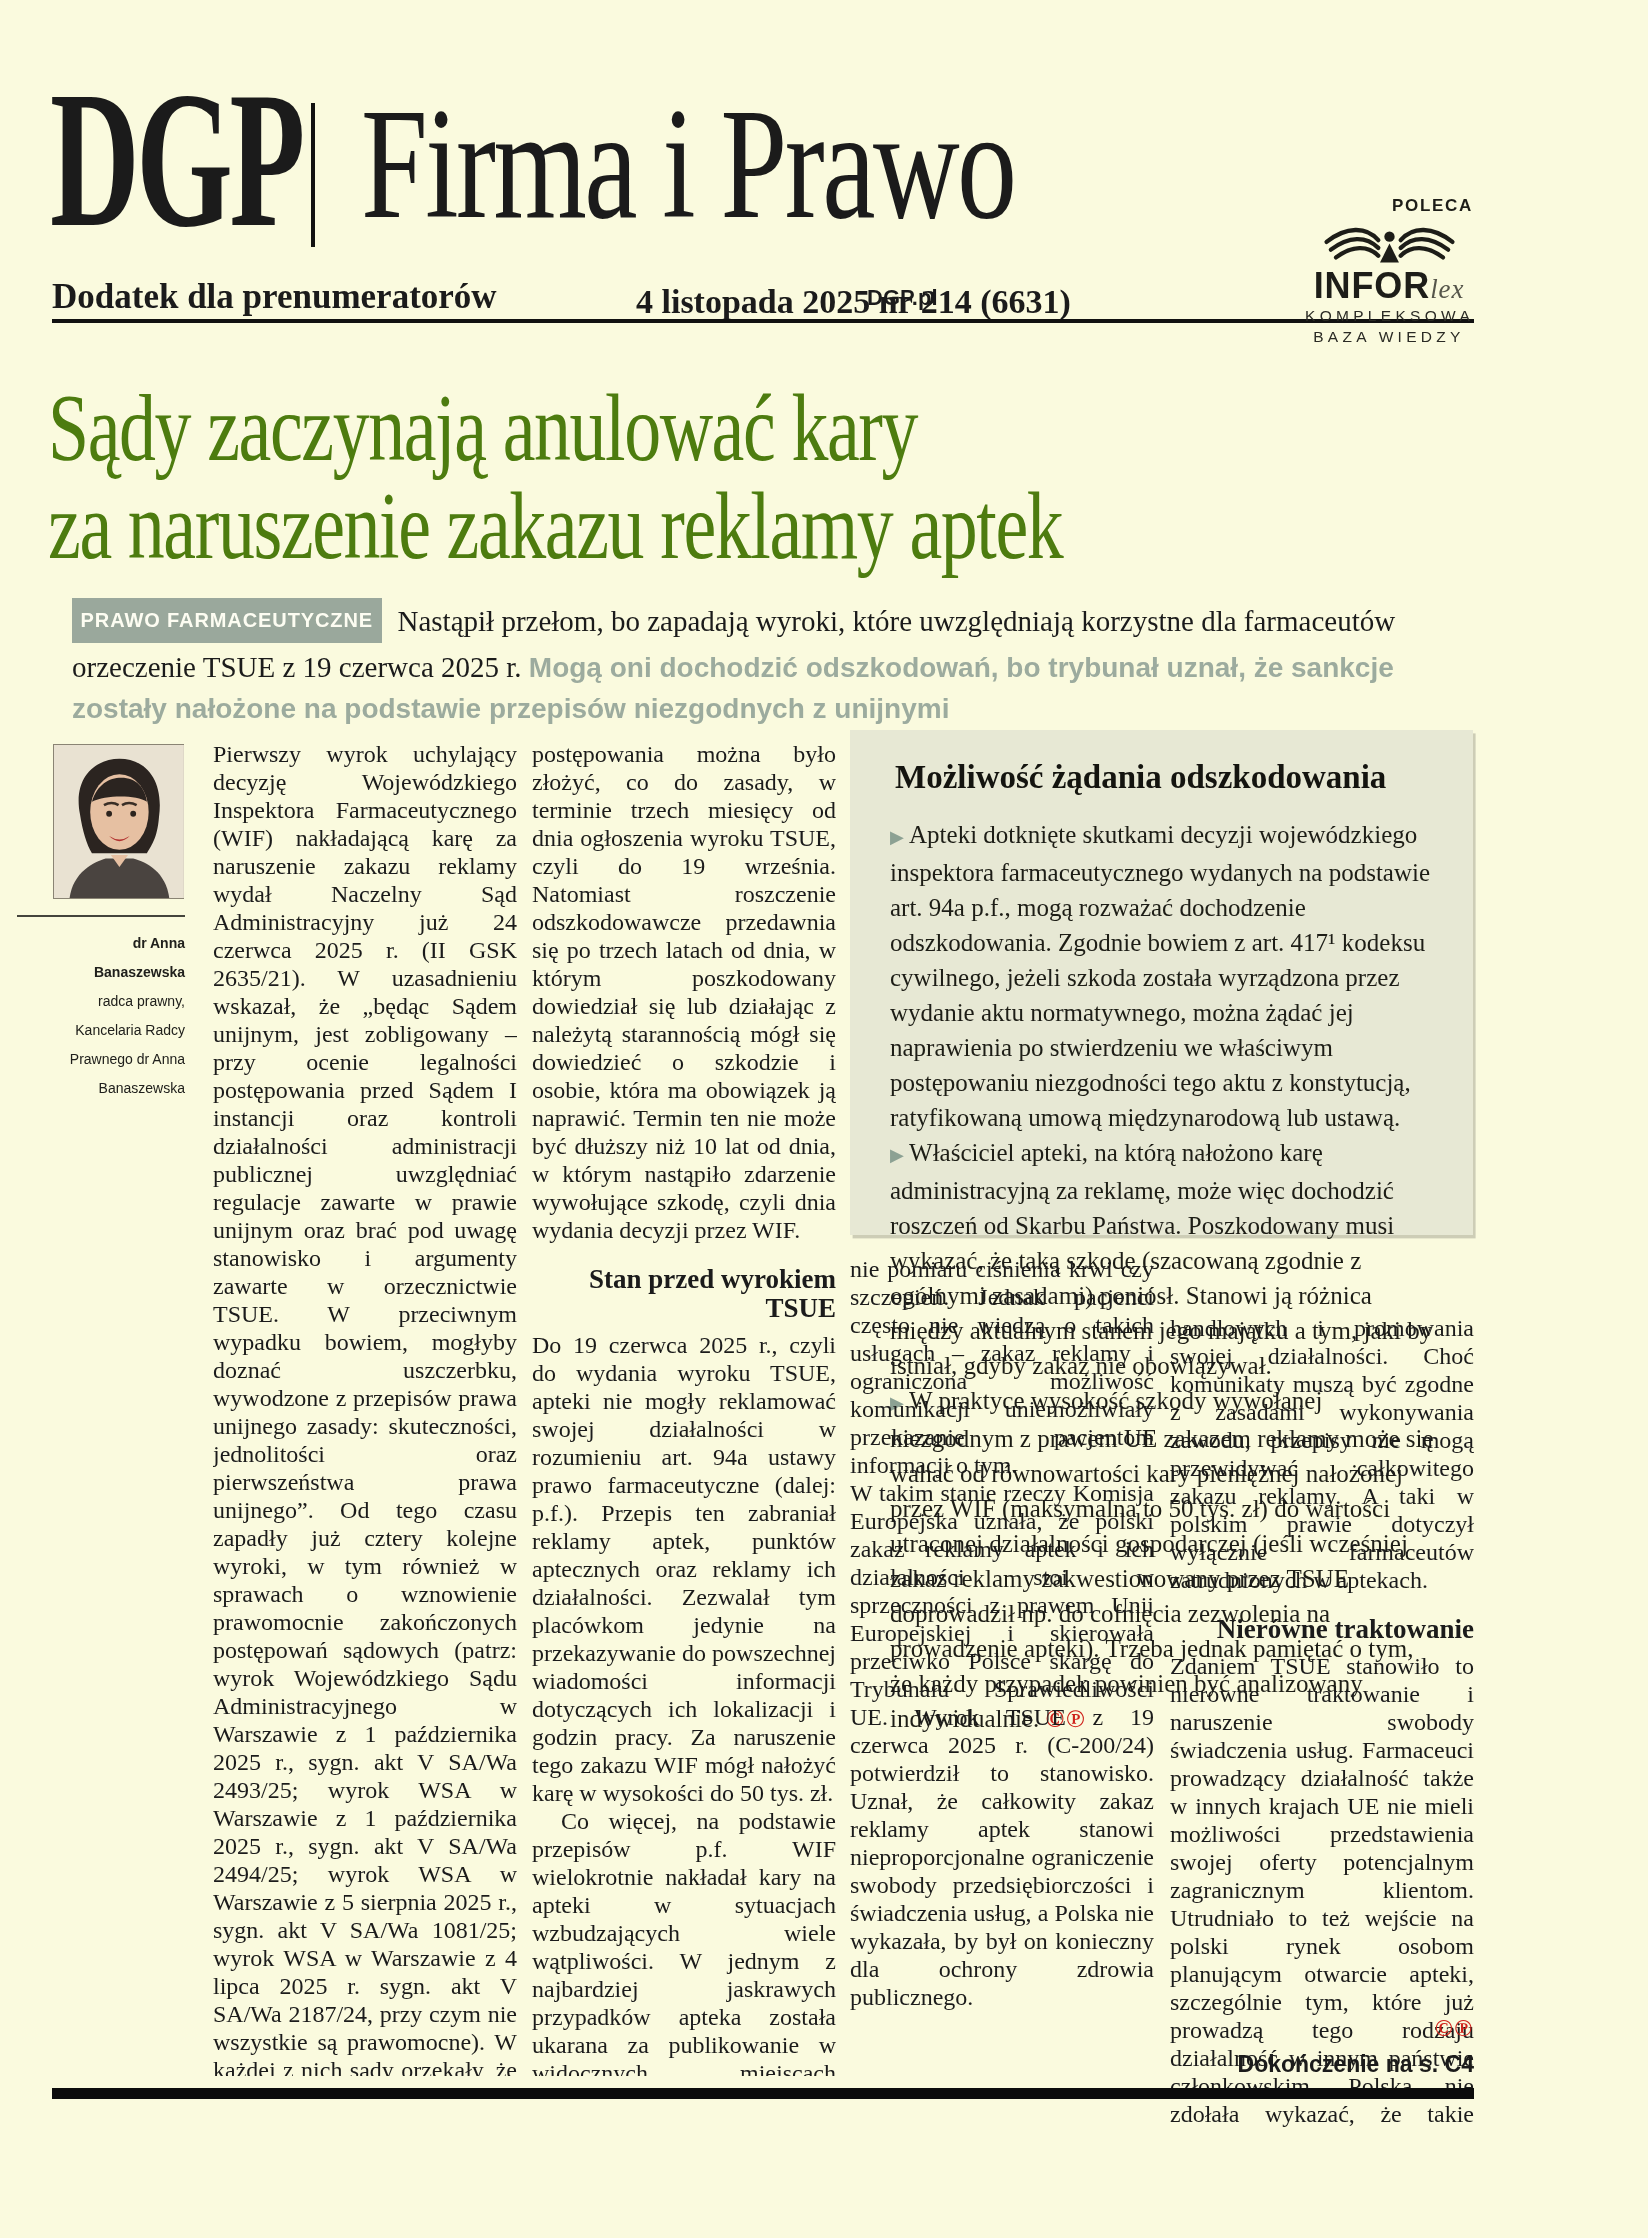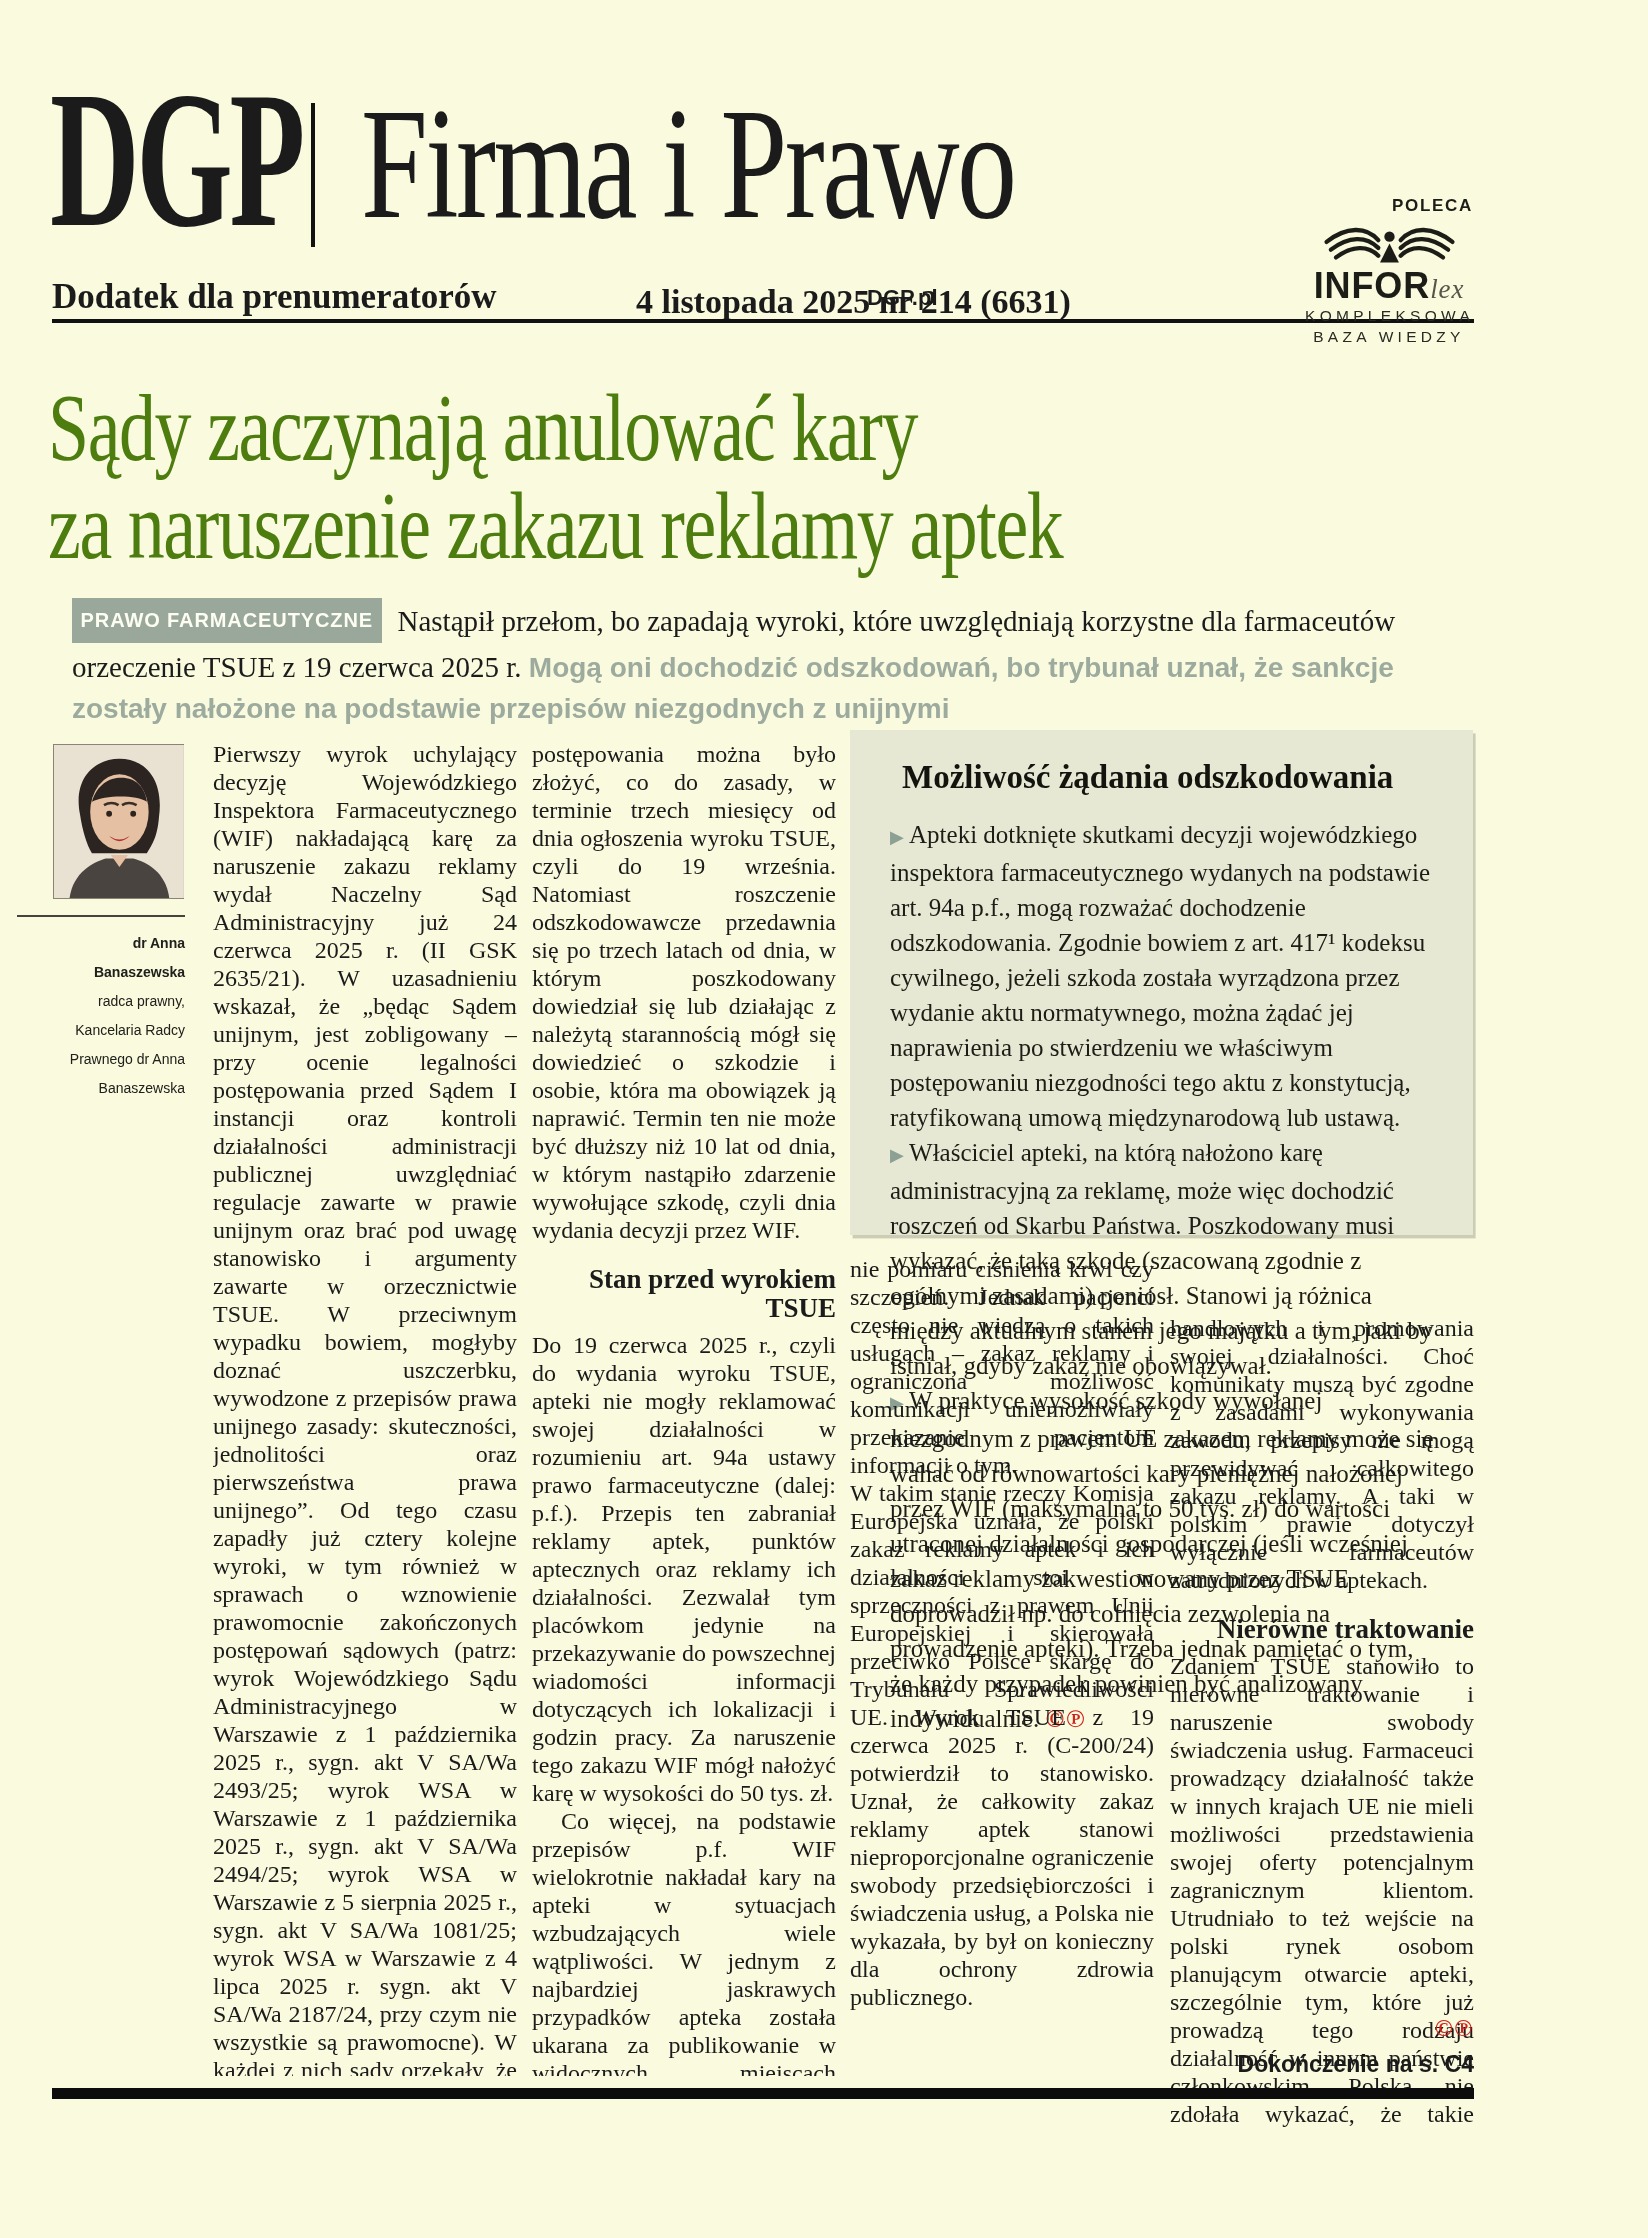--- a/index.html
+++ b/index.html
@@ -56,21 +56,21 @@
   #col1{left:213px;top:740px;max-height:1336px;}
   #col2{left:532px;top:740px;max-height:1336px;font-family:Liberation Serif, serif;}
   #col3{left:850px;top:1255px;max-height:816px;}
   #col4{left:1170px;top:1314px;max-height:816px;}
   .red{color:#cf231c;font-weight:700;letter-spacing:1.7px;}
 
   
   #box{left:850px;top:730px;width:623px;height:505px;background:#e7e8d4;
        box-sizing:border-box;padding:29px 36px 17px 40px;
        box-shadow:2.6px 3.4px 0 #cdcdb6;}
-  #box h2{margin:0 0 22px 12px;font-size:33px;line-height:36px;font-weight:700;color:#14140f;}
+  #box h2{margin:0 0 22px 5px;font-size:33px;line-height:36px;font-weight:700;color:#14140f;}
   #box .item{font-size:25px;line-height:35px;text-align:left;color:#1d1d16;margin:0;}
   #box .arrow{color:#8ca193;font-size:18px;margin-right:5.2px;}
 
   
   #foot-copy{right:175px;top:2015px;font-size:24px;text-align:right;}
   #continuation{right:175px;top:2051px;font-size:23px;font-weight:700;text-align:right;}
   #bottom-rule{left:52px;top:2088px;width:1422px;height:11px;background:#0c0c0c;}
 </style>
 </head>
 <body>

